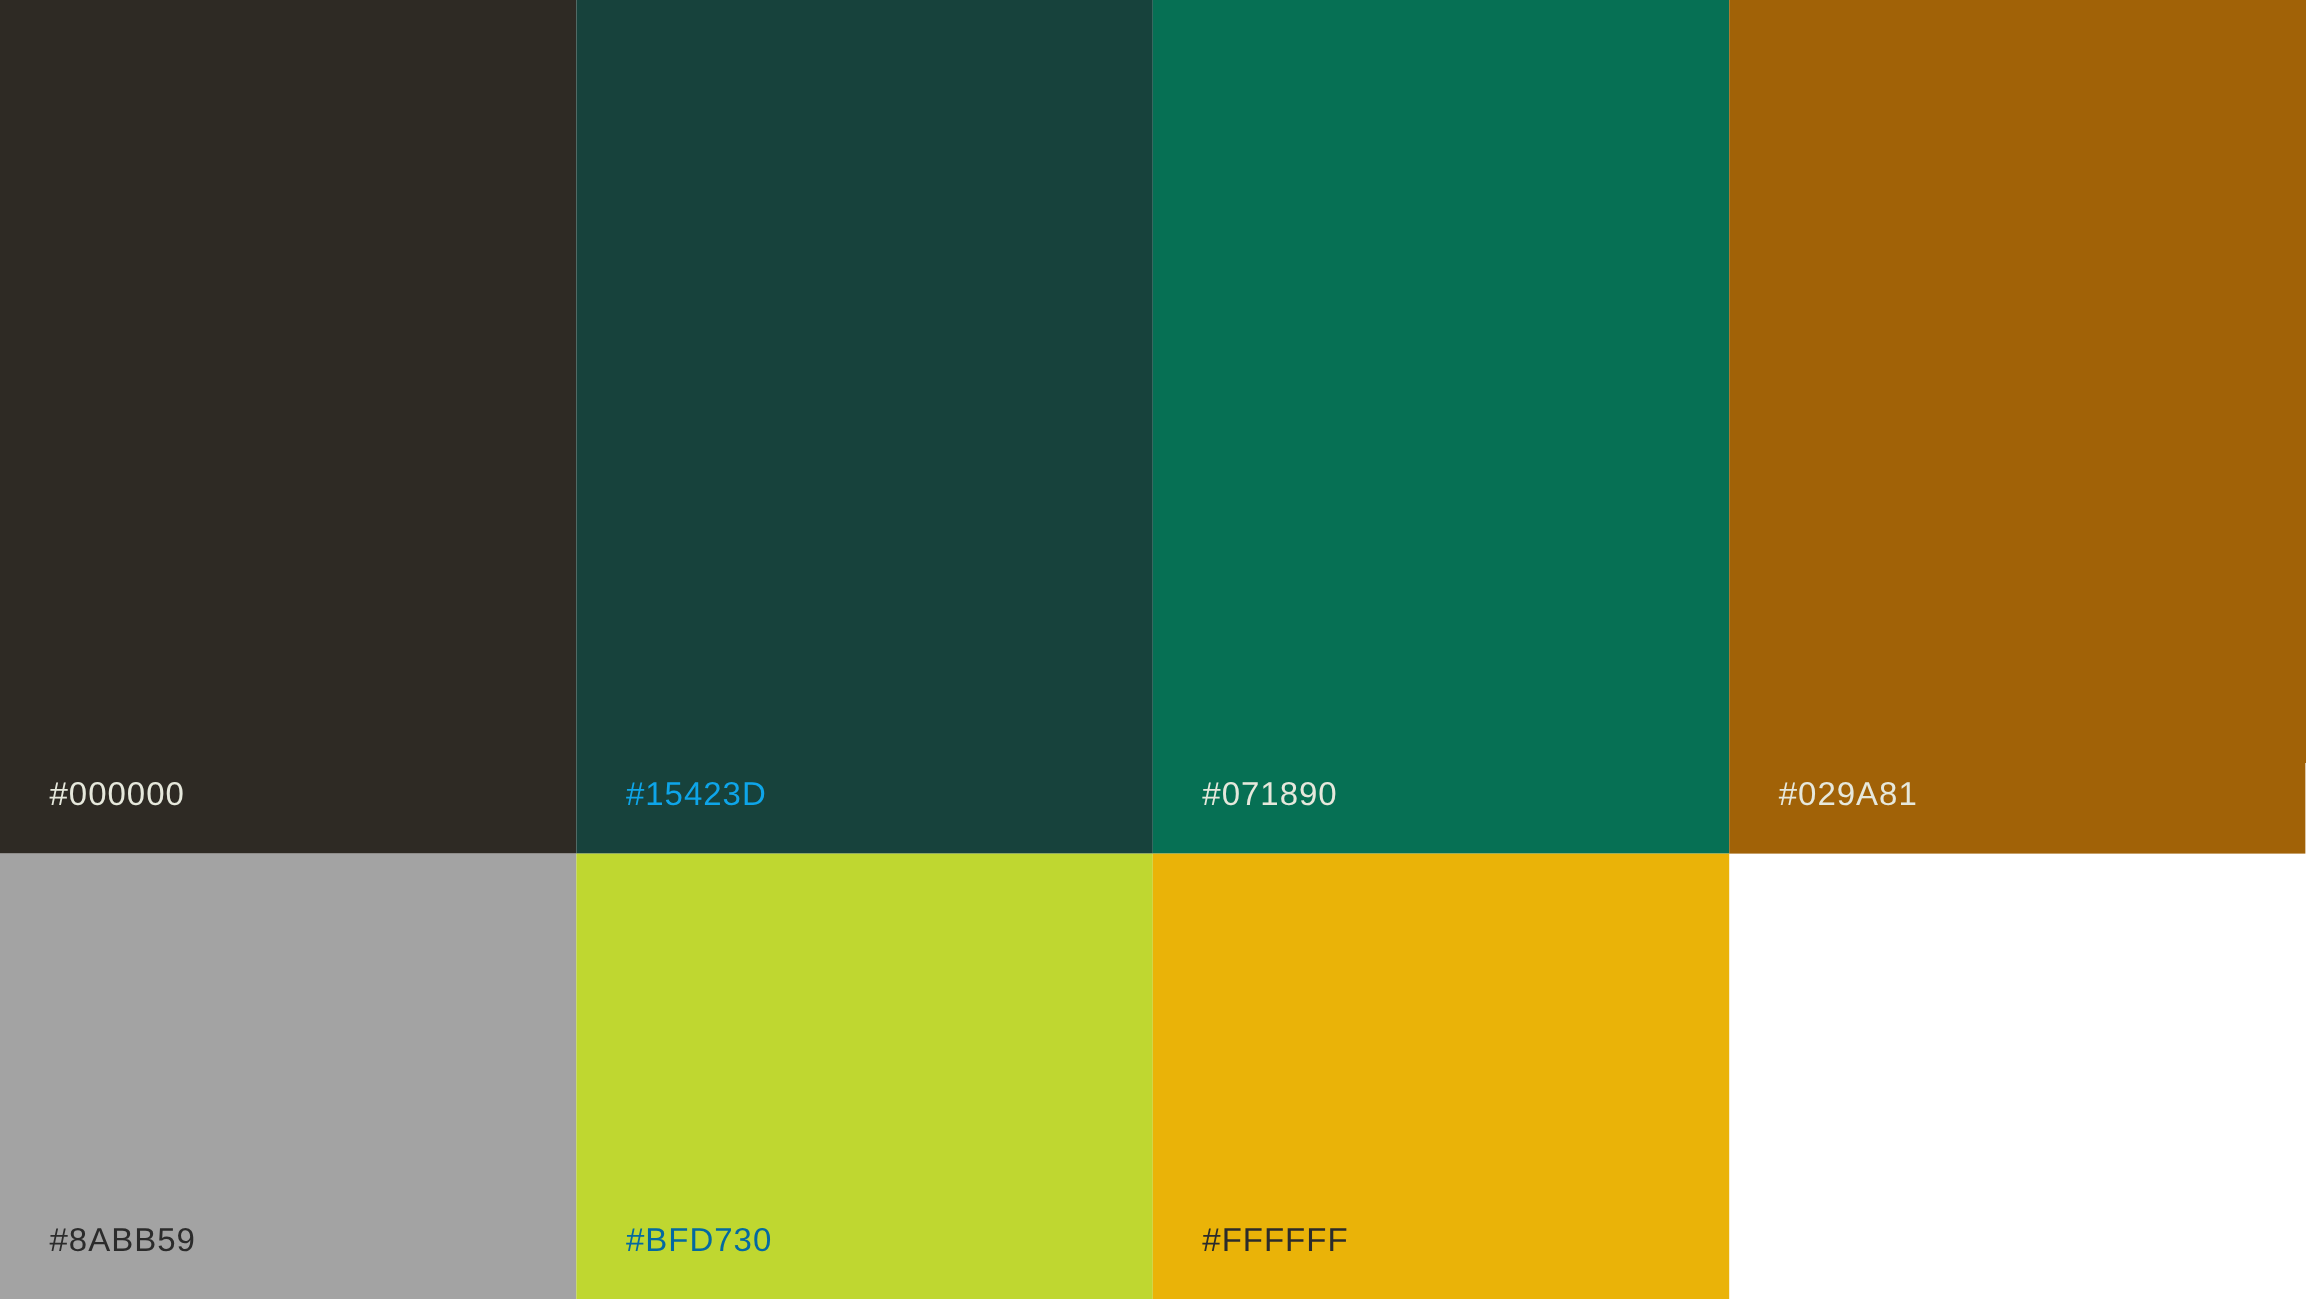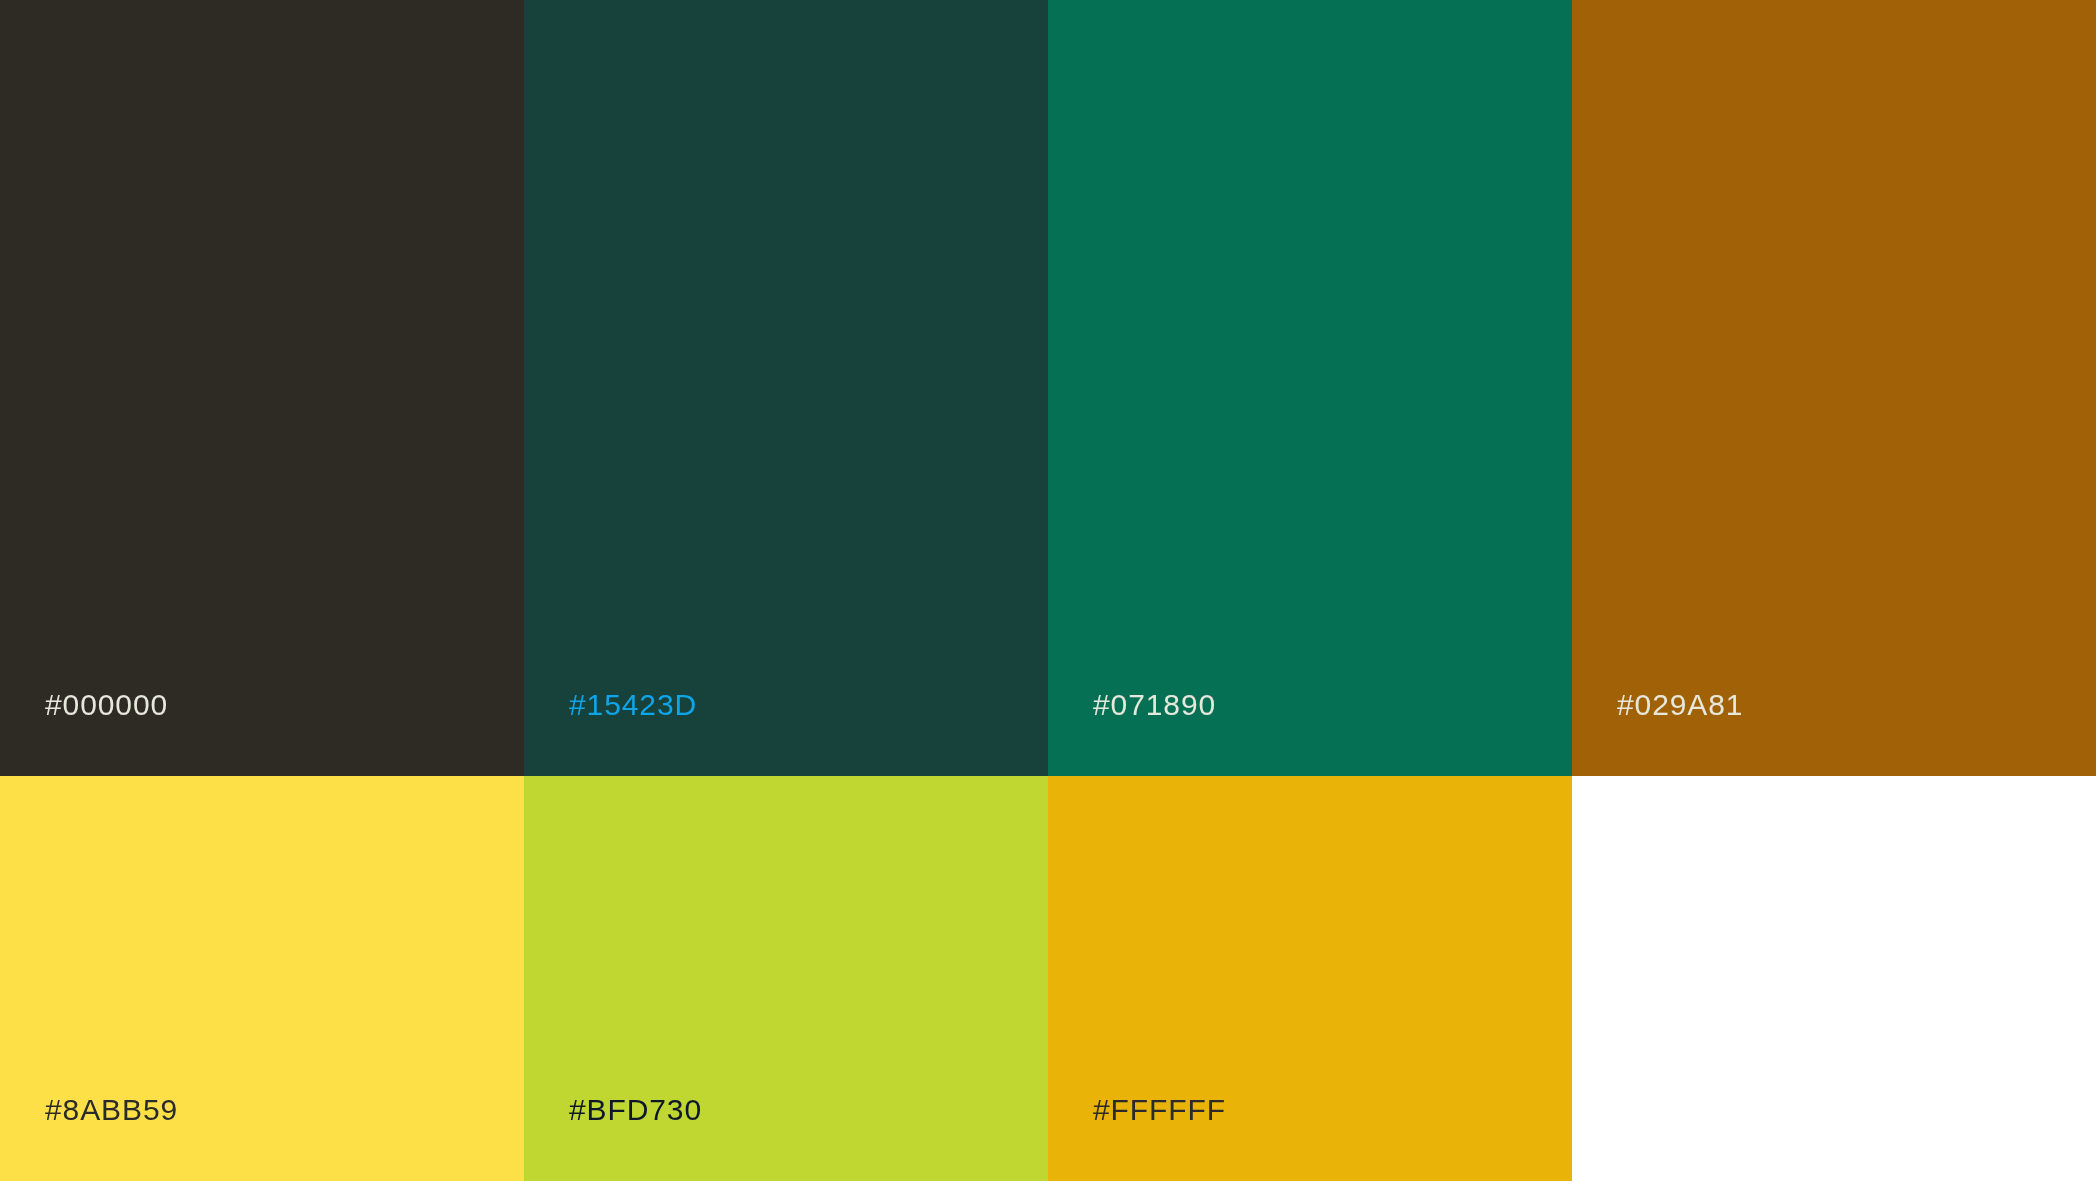--- a/index.html
+++ b/index.html
@@ -24,21 +24,21 @@
     position: relative;
     width: 100%;
     height: 100%;
     box-sizing: border-box;
     display: block;
   }
 
   .swatch-label {
     position: absolute;
     left: 45px;
-    bottom: 56px;
+    bottom: 38px;
     font-family: "Liberation Sans", sans-serif;
     font-size: 30px;
     font-weight: 400;
     letter-spacing: 0.9px;
     line-height: 1;
     white-space: nowrap;
     -webkit-font-smoothing: antialiased;
   }
 
   .swatch.light-label .swatch-label { color: #e6e8dc; }
@@ -53,22 +53,22 @@
     </div>
     <div class="swatch light-label" style="background-color: rgb(23, 66, 60);">
       <span class="swatch-label" style="color: #0ea5e9;">#15423D</span>
     </div>
     <div class="swatch light-label" style="background-color: rgb(6, 112, 84);">
       <span class="swatch-label" style="color: rgb(230, 232, 220);">#071890</span>
     </div>
     <div class="swatch light-label" style="background-color: #a16207;">
       <span class="swatch-label" style="color: rgb(230, 232, 220);">#029A81</span>
     </div>
-    <div class="swatch dark-label" style="background-color: #fde047;">
+    <div class="swatch dark-label" style="background-color: #a3a3a3;">
       <span class="swatch-label" style="color: rgb(43, 43, 43);">#8ABB59</span>
     </div>
     <div class="swatch dark-label" style="background-color: rgb(191, 215, 48);">
-      <span class="swatch-label" style="color: #0f172a;">#BFD730</span>
+      <span class="swatch-label" style="color: #0369a1;">#BFD730</span>
     </div>
     <div class="swatch dark-label" style="background-color: #eab308;">
       <span class="swatch-label" style="color: rgb(43, 43, 43);">#FFFFFF</span>
     </div>
   </div>
 
 </body></html>

